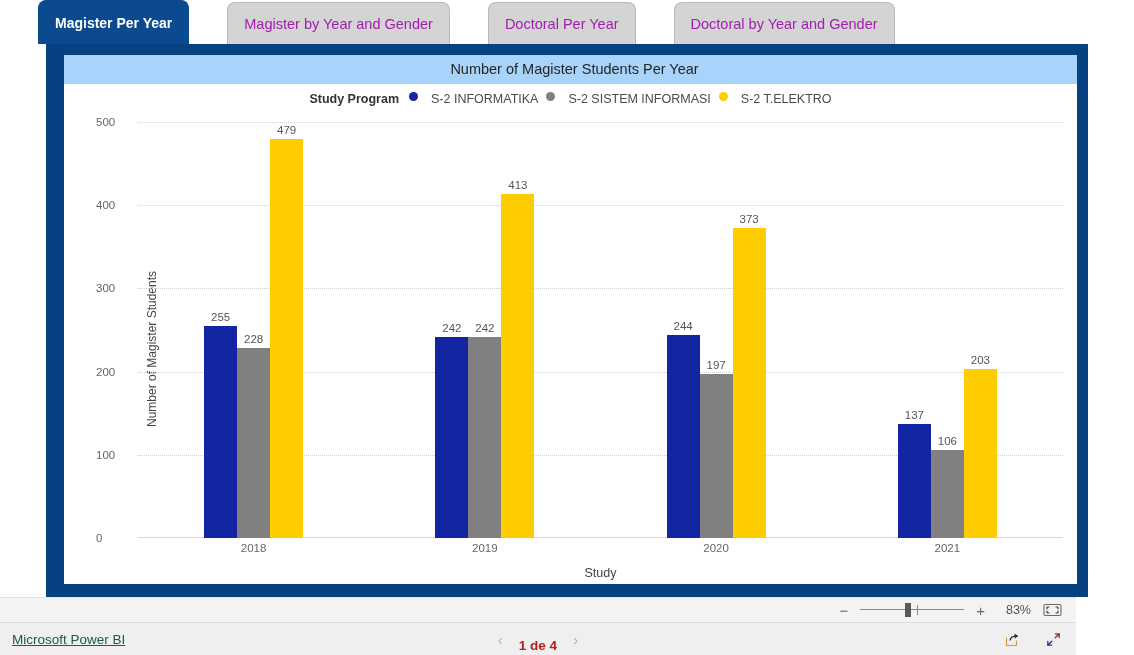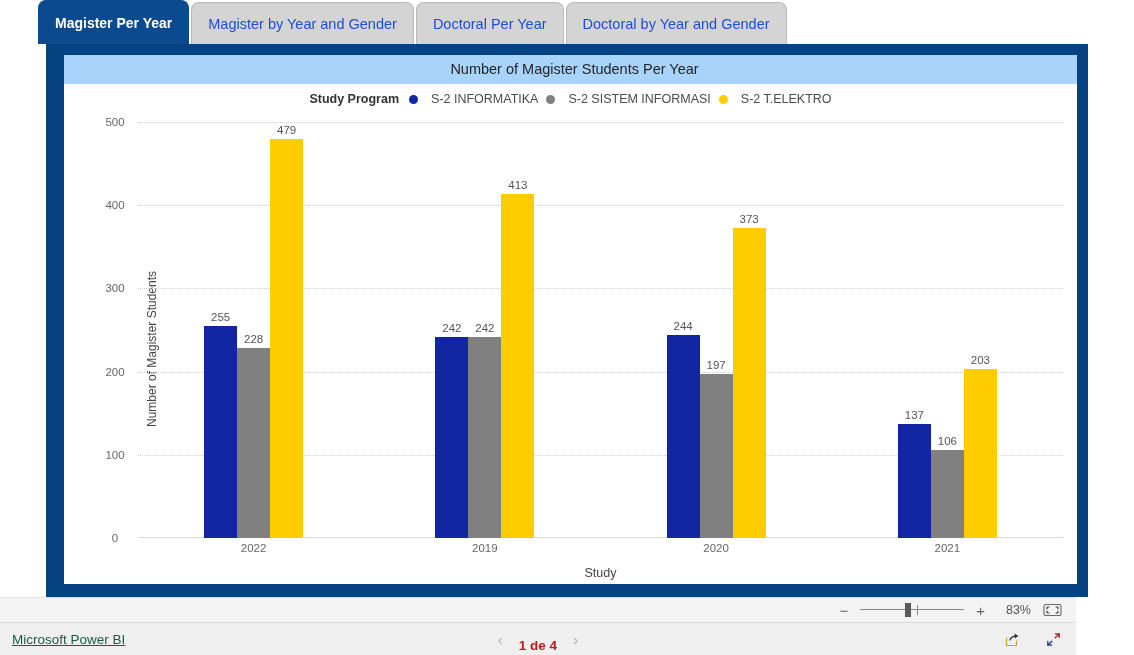--- a/index.html
+++ b/index.html
@@ -17,21 +17,21 @@
     position: absolute; left: 38px; top: 0px;
     display: flex; align-items: flex-end; height: 44px;
   }
   .tab {
     height: 42px; display: flex; align-items: center; justify-content: center;
     padding: 0 16px; margin-right: 2px;
     border-radius: 8px 8px 0 0;
     font-size: 14.5px; white-space: nowrap; cursor: pointer;
     border: 1px solid #b9b9b9; border-bottom: none;
   }
-  .tab.inactive { background: #d4d4d4; color: #1d4ed8; }
+  .tab.inactive { background: #d4d4d4; color: #a21caf; margin-left: 36px; }
   .tab.active {
     background: #0b4a8f; color: #ffffff; font-weight: bold;
     border-color: #0b4a8f; height: 44px; font-size: 14px;
   }
 
   
   .report-frame {
     position: absolute; left: 46px; top: 44px;
     width: 1042px; height: 553px;
     background: #064182;
@@ -45,34 +45,34 @@
   .visual-title {
     background: #a8d3fb; color: #252525;
     font-size: 14.5px; text-align: center;
     padding: 6px 0 7px 8px; flex: 0 0 auto;
   }
   .legend {
     flex: 0 0 auto; display: flex; align-items: center; justify-content: center;
     gap: 6px; padding: 8px 0 4px 0; font-size: 12.5px; color: #4a4a4a;
   }
   .legend-title { font-weight: bold; color: #333; margin-right: 4px; }
-  .legend-item { display: flex; align-items: center; gap: 13px; }
+  .legend-item { display: flex; align-items: flex-start; gap: 13px; }
   .legend-dot { width: 9px; height: 9px; border-radius: 50%; display: inline-block; }
 
   
   .plot-area { position: relative; flex: 1 1 auto; margin: 4px 14px 0 8px; }
   .plot-inner { position: absolute; left: 0; right: 0; top: 8px; bottom: 46px; }
 
   .ylabel {
     position: absolute; left: 2px; top: 50%;
     transform: translateY(-50%) rotate(-90deg); transform-origin: center;
     font-size: 12px; color: #444; white-space: nowrap;
   }
   .ytick {
-    position: absolute; left: 24px; width: 38px; text-align: center;
+    position: absolute; left: 24px; width: 38px; text-align: left;
     font-size: 11.5px; color: #666; transform: translateY(-50%);
   }
   .gridline {
     position: absolute; left: 66px; right: 0; height: 0;
     border-top: 1px dotted #cfcfcf;
   }
   .axisline { position: absolute; left: 66px; right: 0; bottom: 0; border-top: 1px solid #d8d8d8; }
 
   .bars {
     position: absolute; left: 66px; right: 0; top: 0; bottom: 0;
@@ -236,21 +236,21 @@
                   <div class="bar" style="height: 21.2%; background: rgb(128, 128, 128);"></div>
                 </div>
                 <div class="bar-wrap">
                   <div class="bar-label" style="bottom: calc(40.6% + 3px);">203</div>
                   <div class="bar" style="height: 40.6%; background: rgb(255, 204, 0);"></div>
                 </div>
               </div>
             </div>
         </div>
         <div class="xticks" id="xticks">
-            <div class="xtick">2022</div>
+            <div class="xtick">2018</div>
             <div class="xtick">2019</div>
             <div class="xtick">2020</div>
             <div class="xtick">2021</div>
           </div>
         <div class="xlabel">Study</div>
       </div>
 
     </div>
   </div>
 

